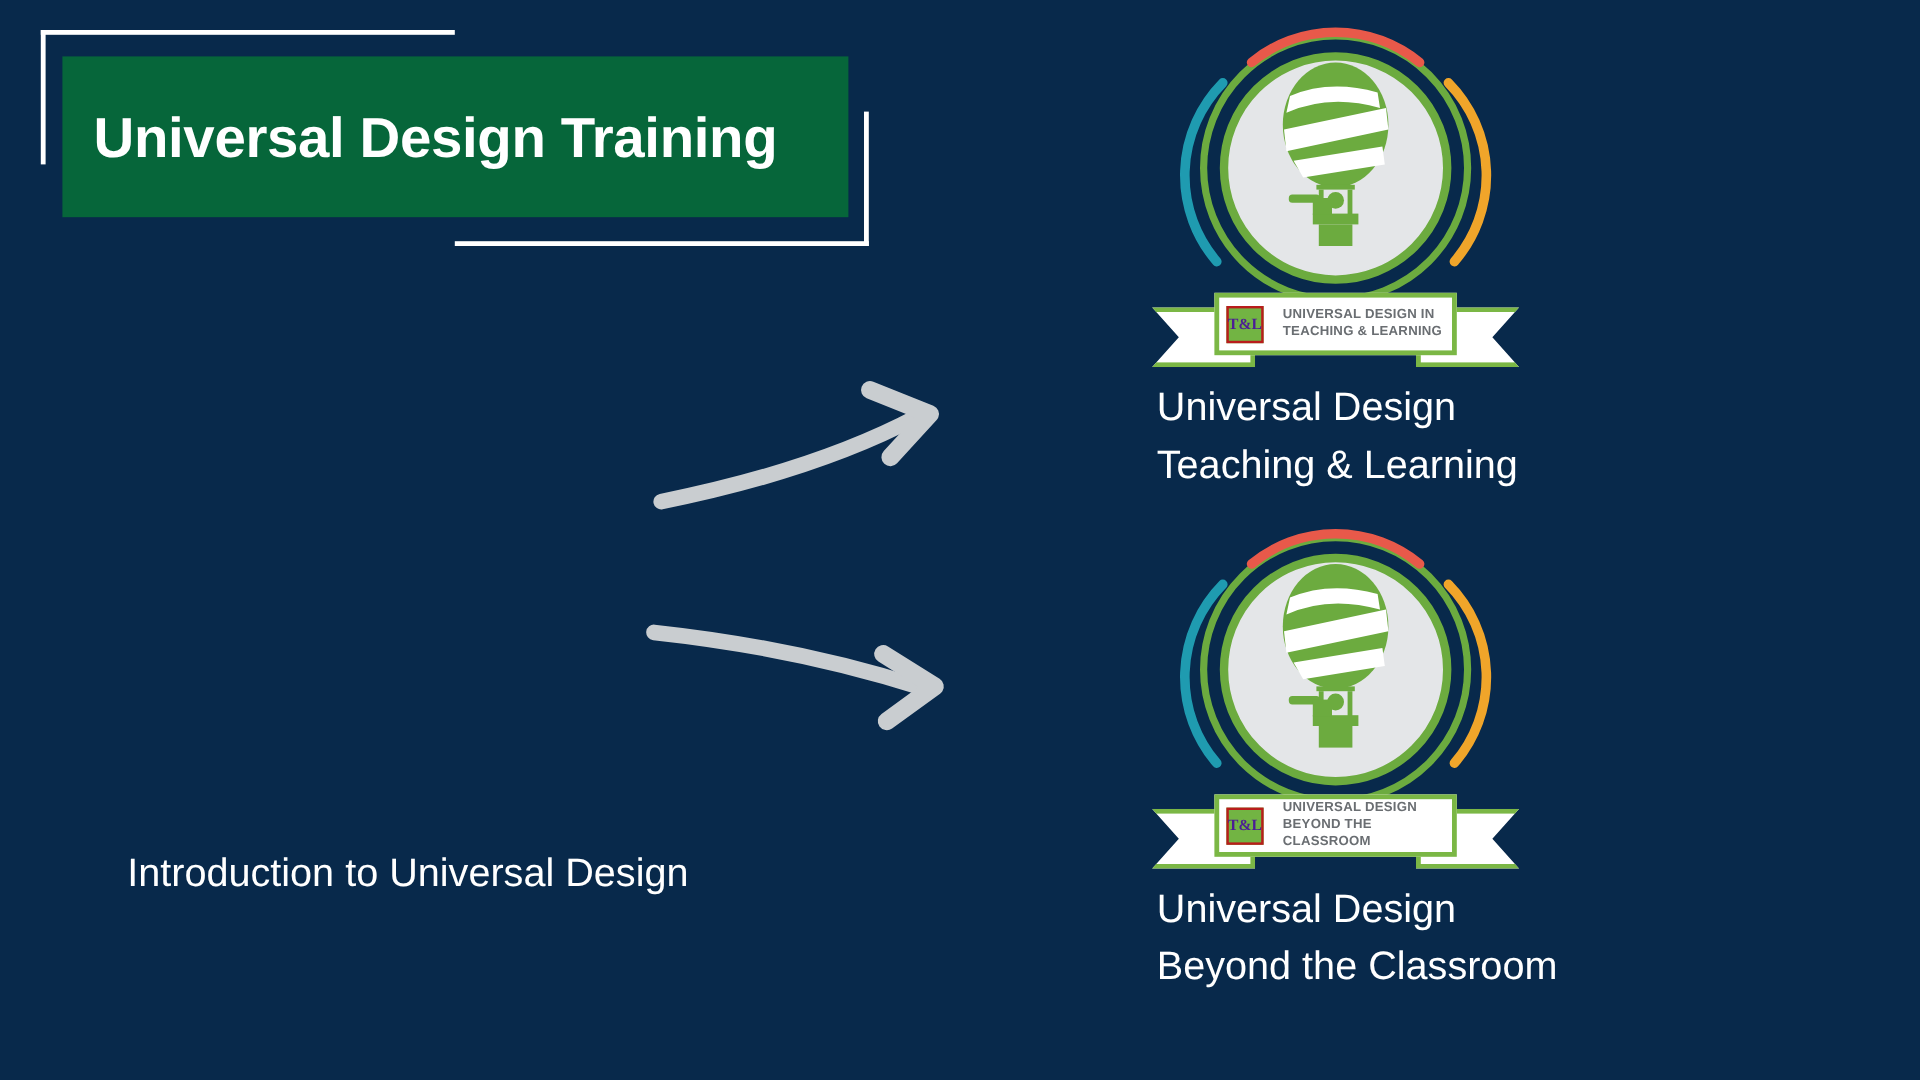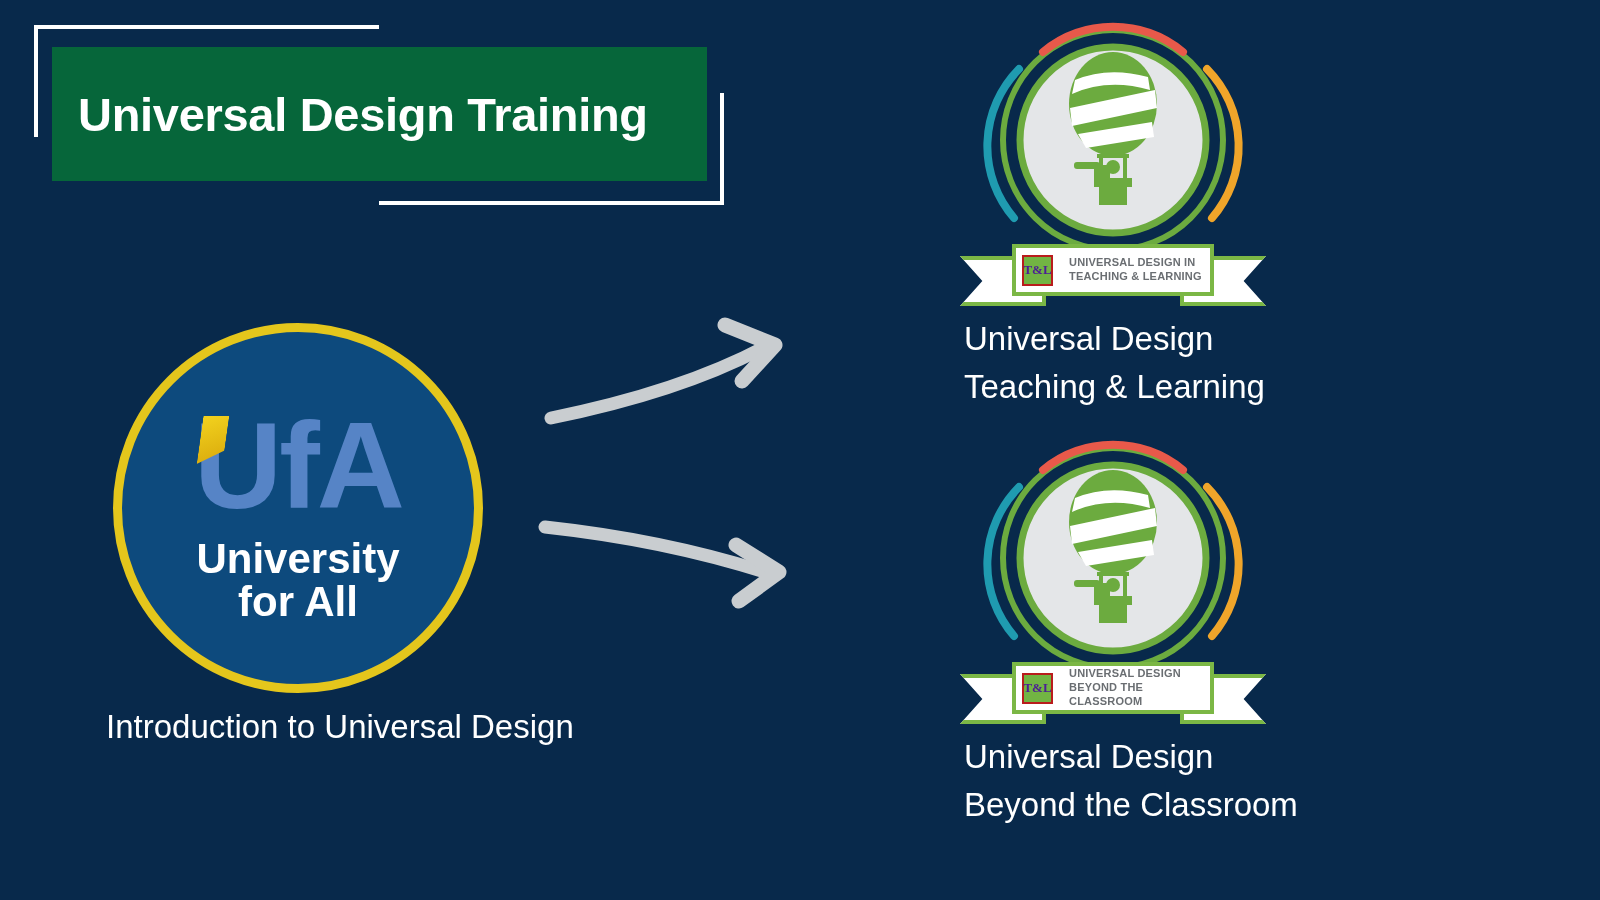--- a/index.html
+++ b/index.html
@@ -235,30 +235,20 @@
 <div class="slide">
 
   <div class="title-wrap">
     <div class="bracket-tl"></div>
     <div class="bracket-br"></div>
     <div class="title-box">
       <span class="title-text">Universal Design Training</span>
     </div>
   </div>
 
-  <div class="ufa-wrap">
-    <div class="ufa-circle">
-      <div class="ufa-mark">
-        <span class="ufa-accent"></span>
-        <span class="ufa-mark-text">UfA</span>
-      </div>
-      <div class="ufa-line1">University</div>
-      <div class="ufa-line2">for All</div>
-    </div>
-  </div>
 
   <div class="caption-left">Introduction to Universal Design</div>
 
   <svg class="arrows" viewBox="0 0 1600 900">
     <g>
       <path d="M551 418 Q 680 392 765 347" stroke="#c9cdd0" stroke-width="13" fill="none" stroke-linecap="round"></path>
       <path d="M725 325 L 775 345 L 742 381" stroke="#c9cdd0" stroke-width="15" fill="none" stroke-linecap="round" stroke-linejoin="round"></path>
     </g>
     <g>
       <path d="M545 527 Q 665 540 768 573" stroke="#c9cdd0" stroke-width="13" fill="none" stroke-linecap="round"></path>

